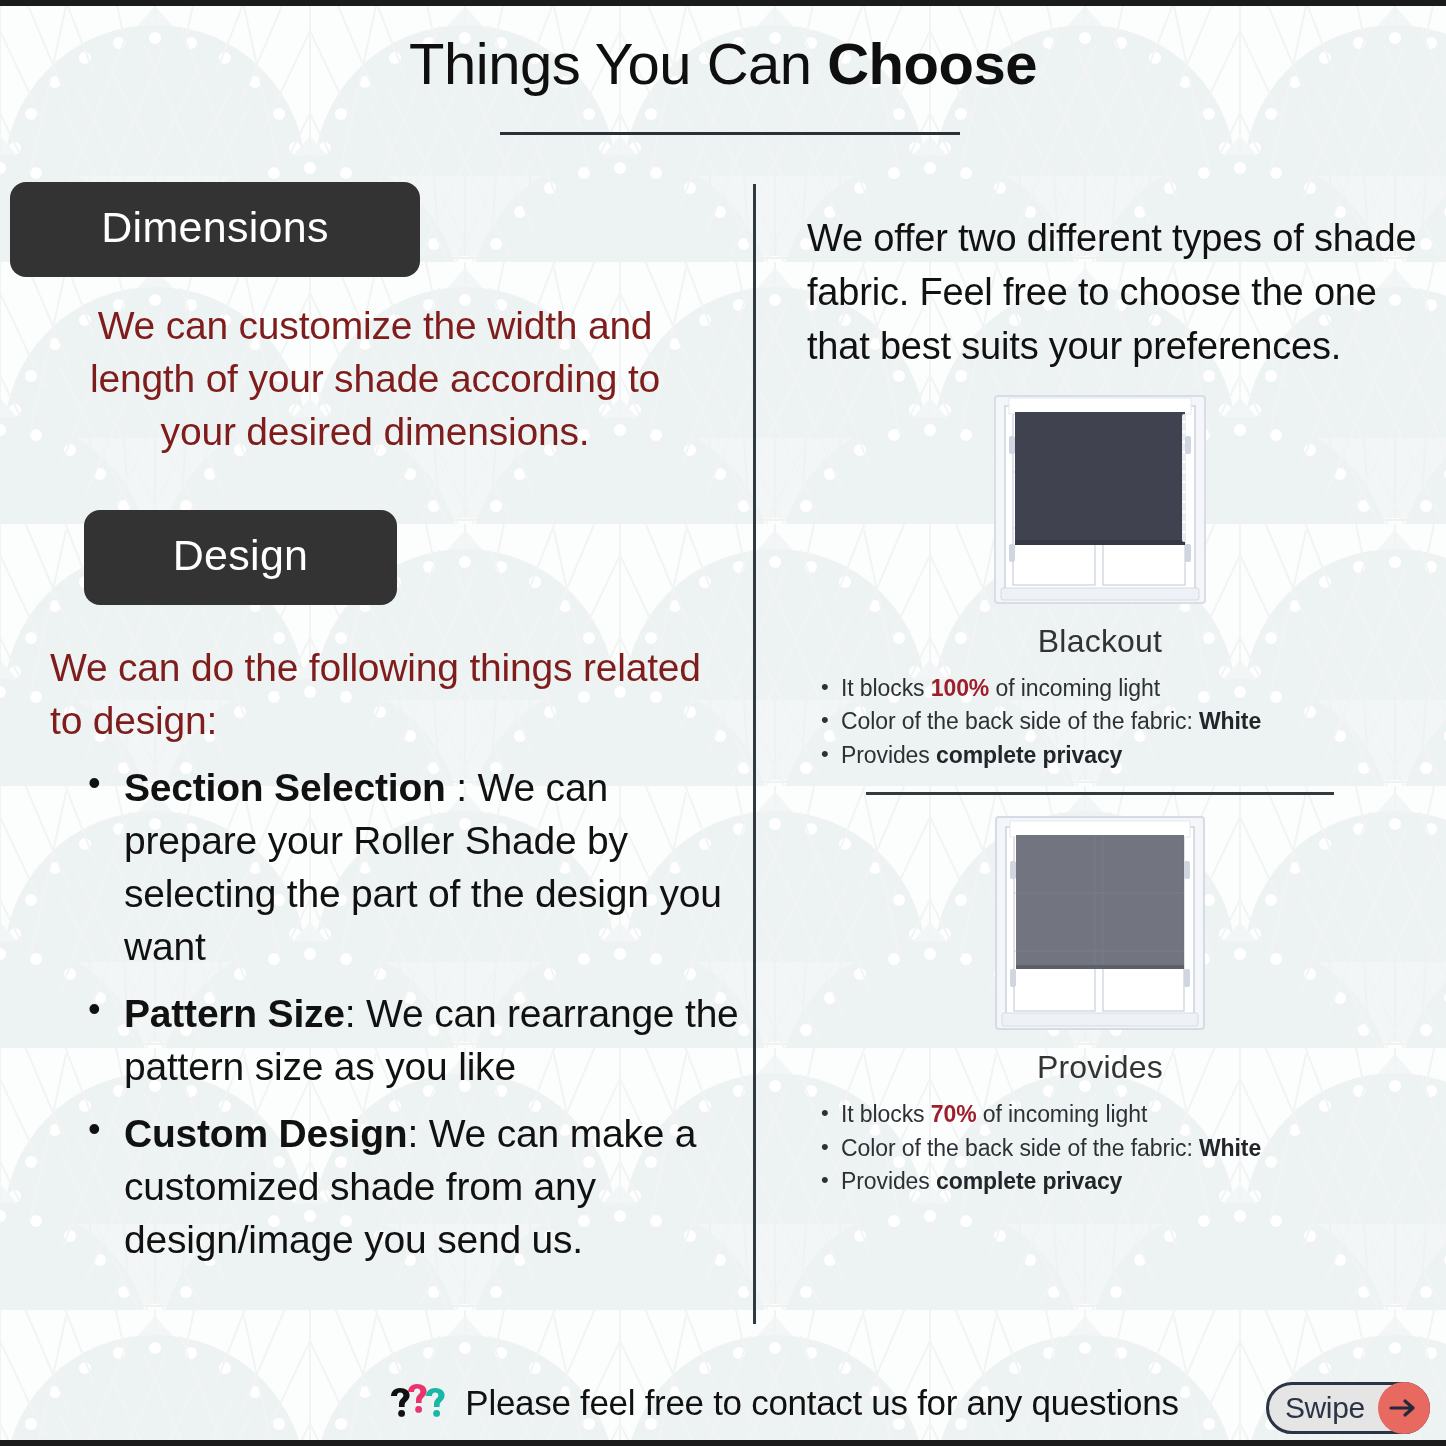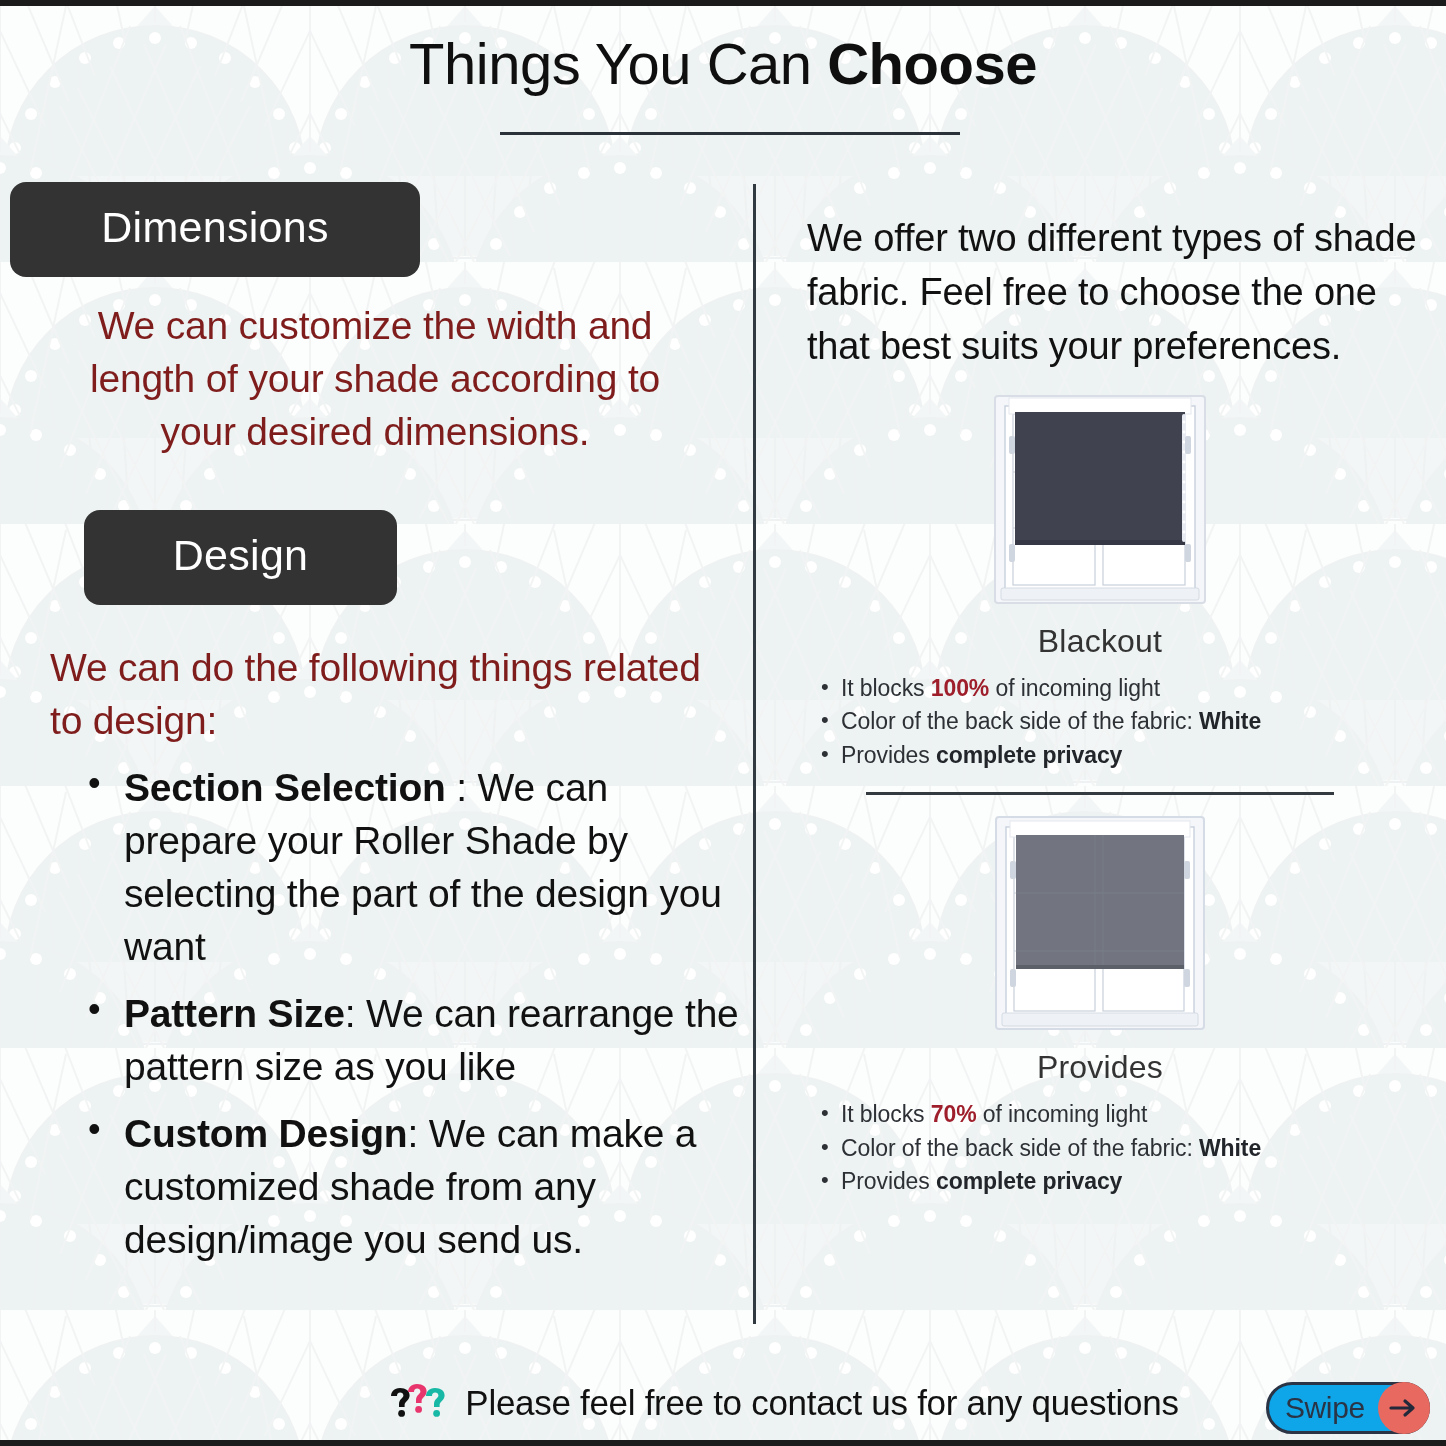--- a/index.html
+++ b/index.html
@@ -170,21 +170,21 @@
   .qmarks{width:62px;height:48px;margin-right:14px;flex:none;}
   .footer-text{
     font-size:35px;color:#111111;font-weight:300;letter-spacing:-0.3px;
     line-height:1;
   }
   .swipe{
     position:absolute;right:16px;bottom:6px;
     width:164px;height:52px;
     border:3px solid #2a3445;
     border-radius:26px;
-    background:#0ea5e9;
+    background:#e5e5e5;
     display:flex;align-items:center;
     z-index:5;
     box-sizing:border-box;
   }
   .swipe-label{
     font-size:30px;color:#2a3445;font-weight:400;
     margin-left:16px;letter-spacing:-0.4px;
   }
   .swipe-circle{
     position:absolute;right:-3px;top:-3px;

